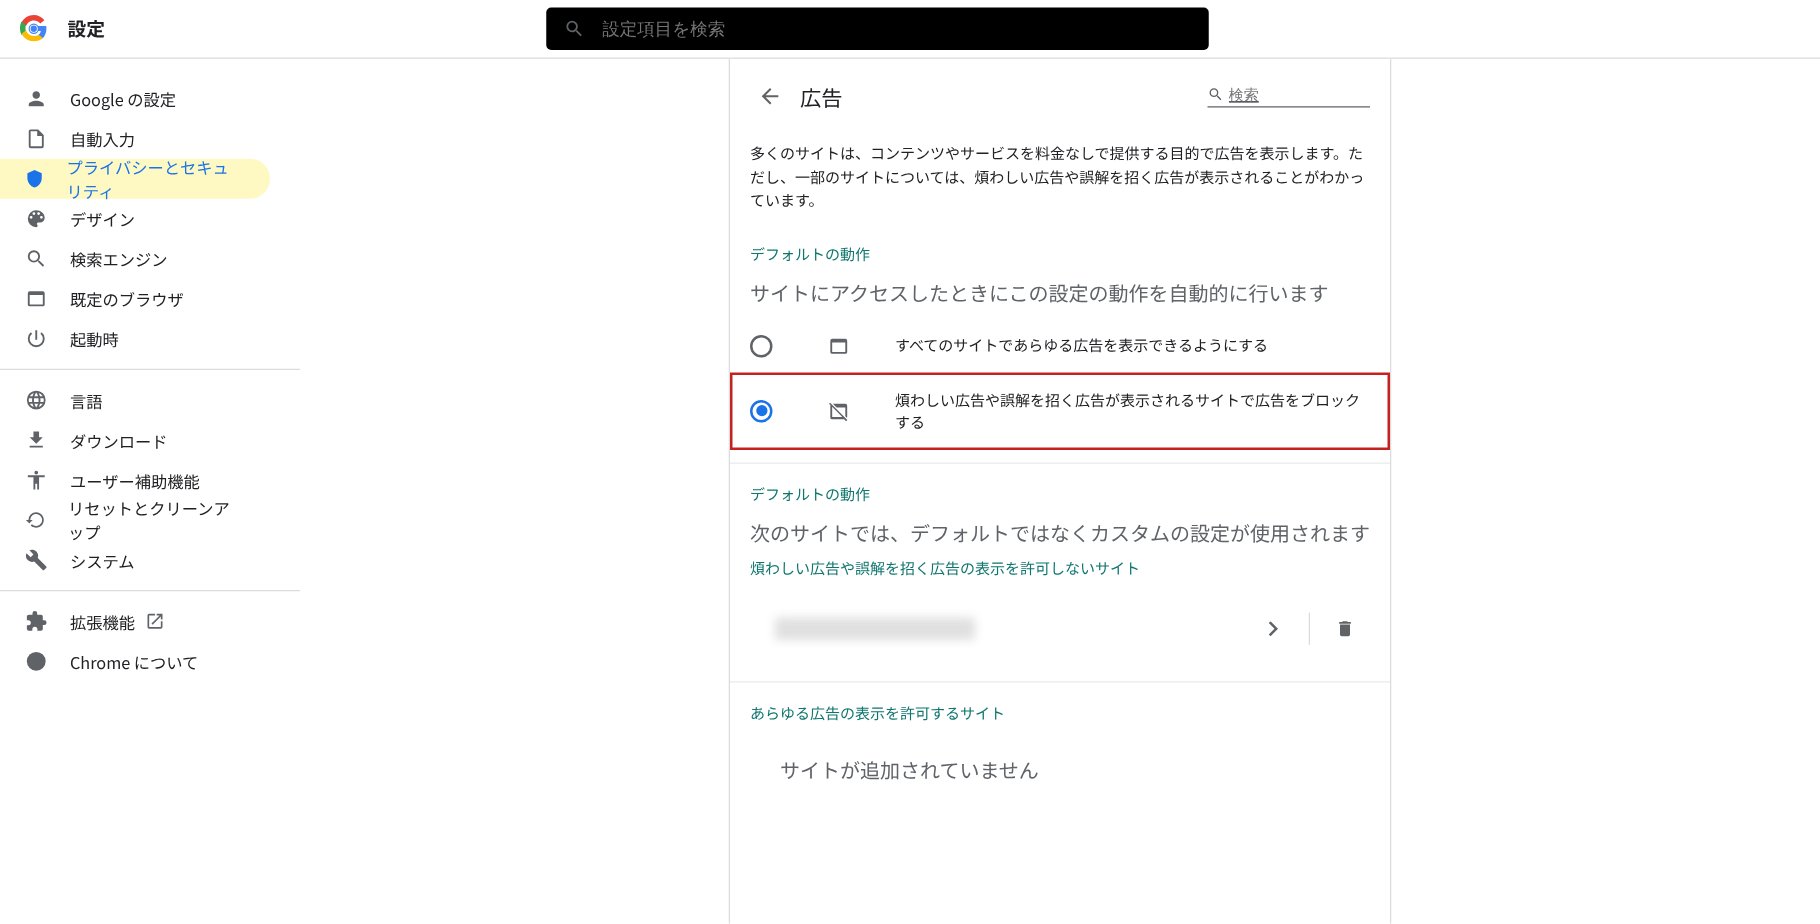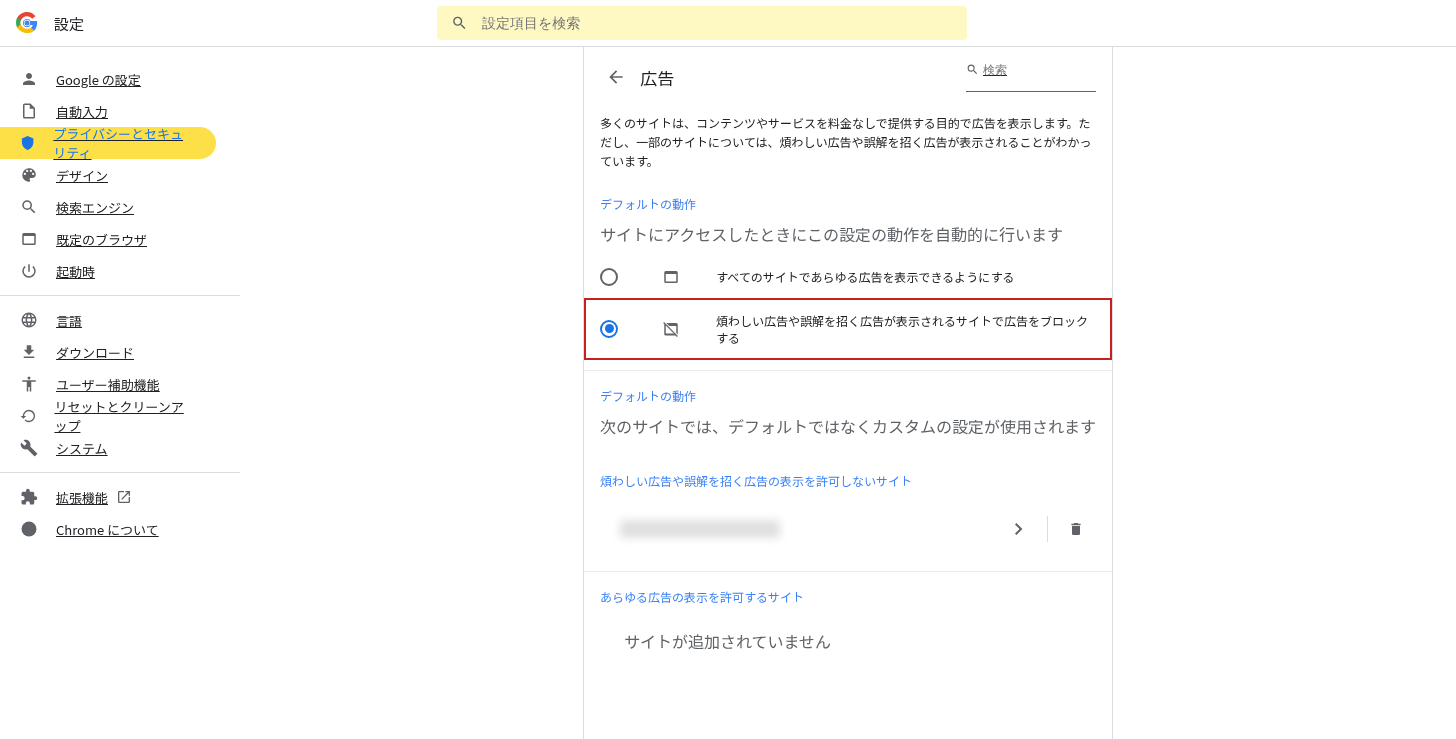--- a/index.html
+++ b/index.html
@@ -1,52 +1,52 @@
 <!DOCTYPE html>
 <html><head>
   <meta charset="utf-8">
   <style>
     * { box-sizing: border-box; margin: 0; padding: 0; }
     body { font-family: "Noto Sans JP", Arial, sans-serif; font-size: 13px; color: #202124; background: #fff; }
     
     .header { display: flex; align-items: center; height: 47px; border-bottom: 1px solid #dadce0; padding: 0 16px; }
-    .chrome-logo-wrap { display: flex; align-items: center; }
+    .chrome-logo-wrap { display: flex; align-items: center; font-weight: bold; }
     .chrome-logo { width: 22px; height: 22px; margin-right: 16px; }
     .header-title { font-size: 15px; color: #202124; }
     
     .search-bar-wrap { flex: 1; display: flex; justify-content: center; }
-    .search-bar { display: flex; align-items: center; background: #fef9c3; border-radius: 4px; width: 530px; height: 34px; padding: 4px 14px; }
+    .search-bar { display: flex; align-items: center; background: #000000; border-radius: 4px; width: 530px; height: 34px; padding: 4px 14px; }
     .search-bar svg { width: 18px; height: 18px; fill: #5f6368; margin-right: 14px; }
     .search-bar input { border: none; background: transparent; font-size: 14px; color: #5f6368; width: 100%; outline: none; }
     
     .layout { display: flex; }
     
-    .sidebar { width: 240px; padding: 8px 0; text-decoration: underline; }
+    .sidebar { width: 240px; padding: 8px 0; }
     .sidebar-group { padding: 8px 0; }
     .sidebar-divider { height: 1px; background: #dadce0; margin: 0; }
     .sidebar-item { display: flex; align-items: center; height: 32px; padding: 0 20px; cursor: pointer; font-size: 13px; color: #202124; border-radius: 0 16px 16px 0; margin-right: 24px; }
     .sidebar-item svg { width: 18px; height: 18px; fill: #5f6368; margin-right: 18px; }
-    .sidebar-item.active { background: #fde047; color: #1a73e8; }
+    .sidebar-item.active { background: #fef9c3; color: #1a73e8; }
     .sidebar-item.active svg { fill: #1a73e8; }
     .sidebar-item .launch-icon { margin-left: 8px; width: 16px; height: 16px; }
     
     .main { flex: 1; display: flex; justify-content: center; padding: 0; }
     .content-panel { width: 530px; border-left: 1px solid #dadce0; border-right: 1px solid #dadce0; min-height: calc(100vh - 47px); padding: 14px 0; }
     
     .panel-header { display: flex; align-items: center; padding: 0 16px; margin-bottom: 20px; }
     .back-btn { display: flex; align-items: center; justify-content: center; width: 32px; height: 32px; cursor: pointer; margin-right: 4px; }
     .back-btn svg { width: 20px; height: 20px; fill: #5f6368; }
     .panel-title { font-size: 17px; color: #202124; flex: 1; margin-left: 4px; }
-    .inline-search { display: flex; align-items: center; border-bottom: 1px solid #5f6368; padding-bottom: 14px; width: 130px; text-decoration: underline; }
+    .inline-search { display: flex; align-items: center; border-bottom: 1px solid #5f6368; padding-bottom: 2px; width: 130px; text-decoration: underline; }
     .inline-search svg { width: 15px; height: 15px; fill: #5f6368; margin-right: 4px; }
     .inline-search input { border: none; font-size: 12px; outline: none; width: 100%; }
     
     .section { padding: 0 16px; }
     .desc-text { font-size: 12px; color: #202124; line-height: 1.6; margin-bottom: 24px; }
-    .section-heading { font-size: 12px; color: #3b82f6; margin-bottom: 10px; }
+    .section-heading { font-size: 12px; color: #0f766e; margin-bottom: 10px; }
     .section-sub { font-size: 16px; color: #5f6368; margin-bottom: 10px; }
     
     .radio-row { display: flex; align-items: center; padding: 12px 0; cursor: pointer; gap: 24px; }
     .radio-row.highlighted { border: 2px solid #c5221f; padding: 12px 14px; margin: 0 -16px; }
     .radio-outer { width: 18px; height: 18px; border: 2px solid #5f6368; border-radius: 50%; display: flex; align-items: center; justify-content: center; margin-right: 20px; flex-shrink: 0; }
     .radio-outer.checked { border-color: #1a73e8; }
     .radio-inner { width: 9px; height: 9px; background: #1a73e8; border-radius: 50%; display: none; }
     .radio-outer.checked .radio-inner { display: block; }
     .radio-icon { width: 18px; height: 18px; fill: #5f6368; margin-right: 12px; flex-shrink: 0; }
     .radio-label { font-size: 12px; color: #202124; }
@@ -228,21 +228,21 @@
             </div>
           <svg class="radio-icon" viewBox="0 0 24 24">
               <path d="M1.39 4.22 2.8 2.81 21.19 21.2l-1.41 1.41-2-2H5a2 2 0 0 1-2-2V6c0-.36.1-.7.27-.99L1.39 4.22zM5 18h10.78L5 7.22V18zM19 4a2 2 0 0 1 2 2v12c0 .36-.1.7-.27.99L19 17.27V8H9.73l-4-4H19z"></path>
             </svg>
           <span class="radio-label">煩わしい広告や誤解を招く広告が表示されるサイトで広告をブロックする</span>
         </div>
 
         <div class="section-sep"></div>
 
         <div class="section-heading">デフォルトの動作</div>
-        <div class="section-sub" style="margin-bottom:34px;">次のサイトでは、デフォルトではなくカスタムの設定が使用されます</div>
+        <div class="section-sub" style="margin-bottom:8px;">次のサイトでは、デフォルトではなくカスタムの設定が使用されます</div>
 
         <div class="section-heading" style="margin-bottom:14px;">煩わしい広告や誤解を招く広告の表示を許可しないサイト</div>
 
         <div class="site-row">
           <div class="site-placeholder">
             <div class="site-blur"></div>
           </div>
           <div class="site-actions">
             <div class="site-arrow">
               <svg viewBox="0 0 8 12">

